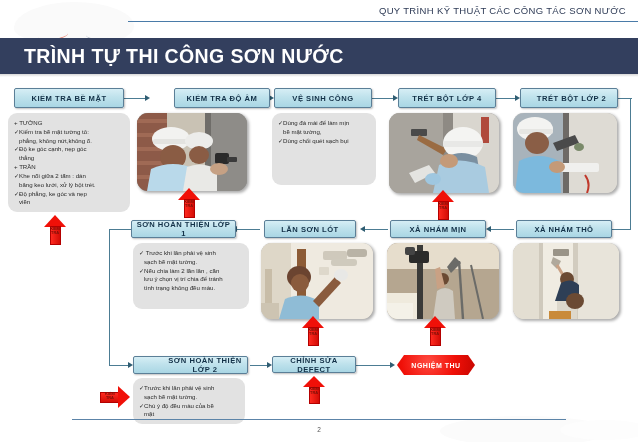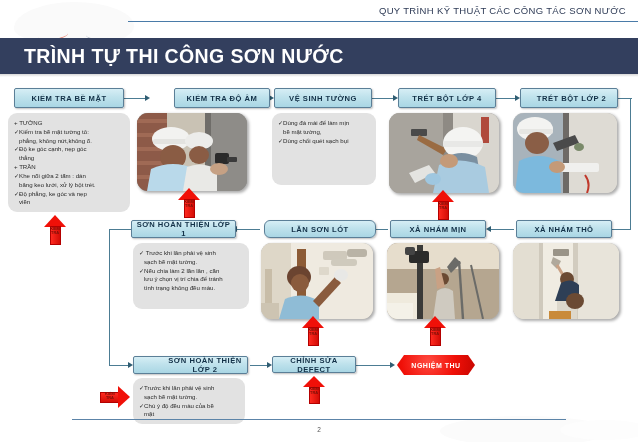--- a/index.html
+++ b/index.html
@@ -191,21 +191,21 @@
   <div class="ln lnh" style="left:109px;top:365px;width:21px;"></div>
   <div class="arrw arrw-r" style="left:128px;top:361.5px;"></div>
 
   <div class="ln lnh" style="left:250px;top:365px;width:19px;"></div>
   <div class="arrw arrw-r" style="left:267px;top:361.5px;"></div>
   <div class="ln lnh" style="left:355px;top:365px;width:37px;"></div>
   <div class="arrw arrw-r" style="left:390px;top:361.5px;"></div>
 
   <div class="step" style="left:14px;top:88px;width:110px;height:20px;">KIỂM TRA  BỀ MẶT</div>
   <div class="step" style="left:150px;top:88px;width:96px;height:20px;margin-left:24px;">KIỂM TRA ĐỘ ẨM</div>
-  <div class="step" style="left:274px;top:88px;width:98px;height:20px;">VỆ SINH TƯỜNG</div>
+  <div class="step" style="left:274px;top:88px;width:98px;height:20px;">VỆ SINH CÔNG</div>
   <div class="step" style="left:398px;top:88px;width:98px;height:20px;">TRÉT BỘT LỚP 4</div>
   <div class="step" style="left:520px;top:88px;width:98px;height:20px;padding-left:8px;">TRÉT BỘT LỚP 2</div>
 
   <div class="note" style="left:8px;top:113px;width:122px;height:99px;">
     <span class="li">+ TƯỜNG</span>
     <span class="li">✓Kiểm tra bề mặt tường tô:</span>
     <span class="li ind">phẳng, không nứt,không ố.</span>
     <span class="li">✓Độ ke góc cạnh, nẹp góc</span>
     <span class="li ind">thẳng</span>
     <span class="li">+ TRẦN</span>
@@ -296,21 +296,21 @@
 TRA</div>
   </div>
   <div class="uparrow" style="left:44px;top:215px;width:22px;height:30px;--w:22px;--h:30px;">
     <div class="head"></div>
     <div class="stem"></div>
     <div class="lbl">KIỂM
 TRA</div>
   </div>
 
   <div class="step" style="left:131px;top:220px;width:105px;height:18px;">SƠN HOÀN THIỆN LỚP 1</div>
-  <div class="step" style="left:264px;top:220px;width:112px;height:18px;border-radius:6px;">LĂN SƠN LÓT</div>
+  <div class="step" style="left:264px;top:220px;width:92px;height:18px;">LĂN SƠN LÓT</div>
   <div class="step" style="left:390px;top:220px;width:96px;height:18px;">XẢ NHÁM MỊN</div>
   <div class="step" style="left:516px;top:220px;width:96px;height:18px;">XẢ NHÁM  THÔ</div>
 
   <div class="note" style="left:133px;top:243px;width:116px;height:66px;">
     <span class="li">✓ Trước khi lăn phải vệ sinh</span>
     <span class="li ind">sạch bề mặt tường.</span>
     <span class="li">✓Nếu chia làm 2 lần lăn , cần</span>
     <span class="li ind">lưu ý chọn vị trí chia để tránh</span>
     <span class="li ind">tình trạng không đều màu.</span>
   </div>

